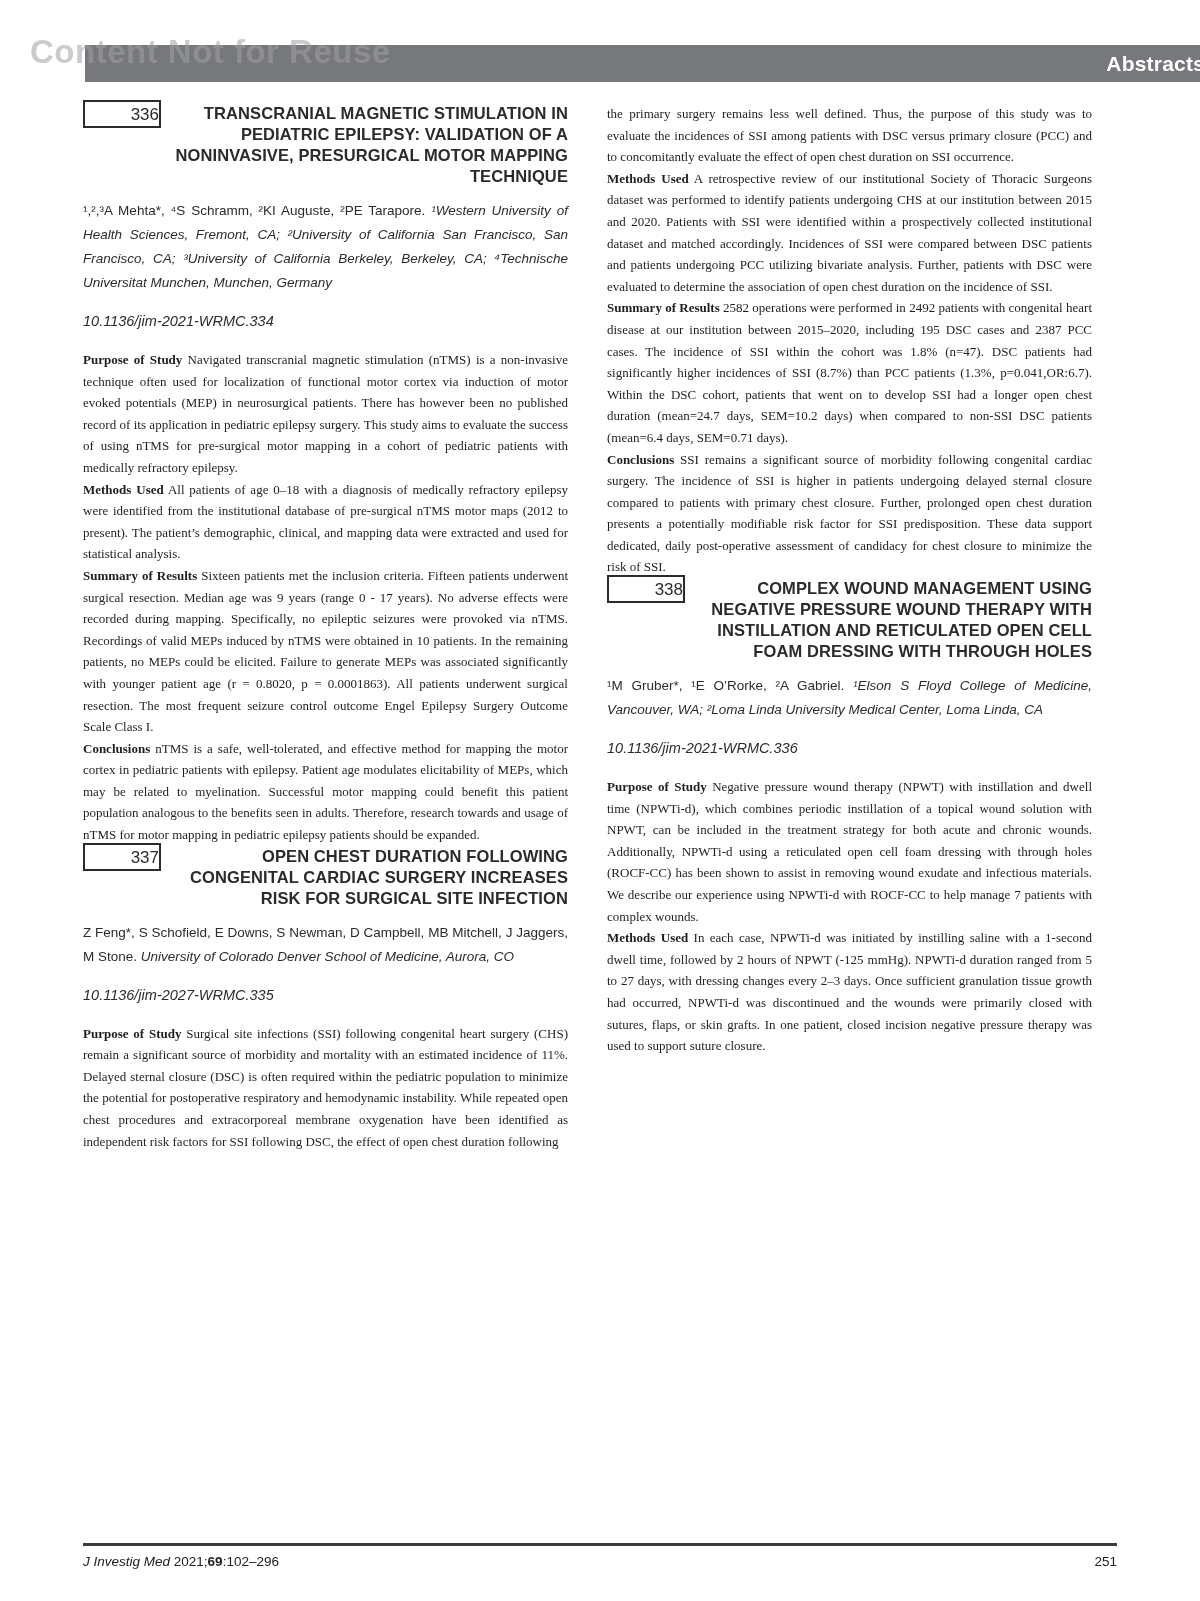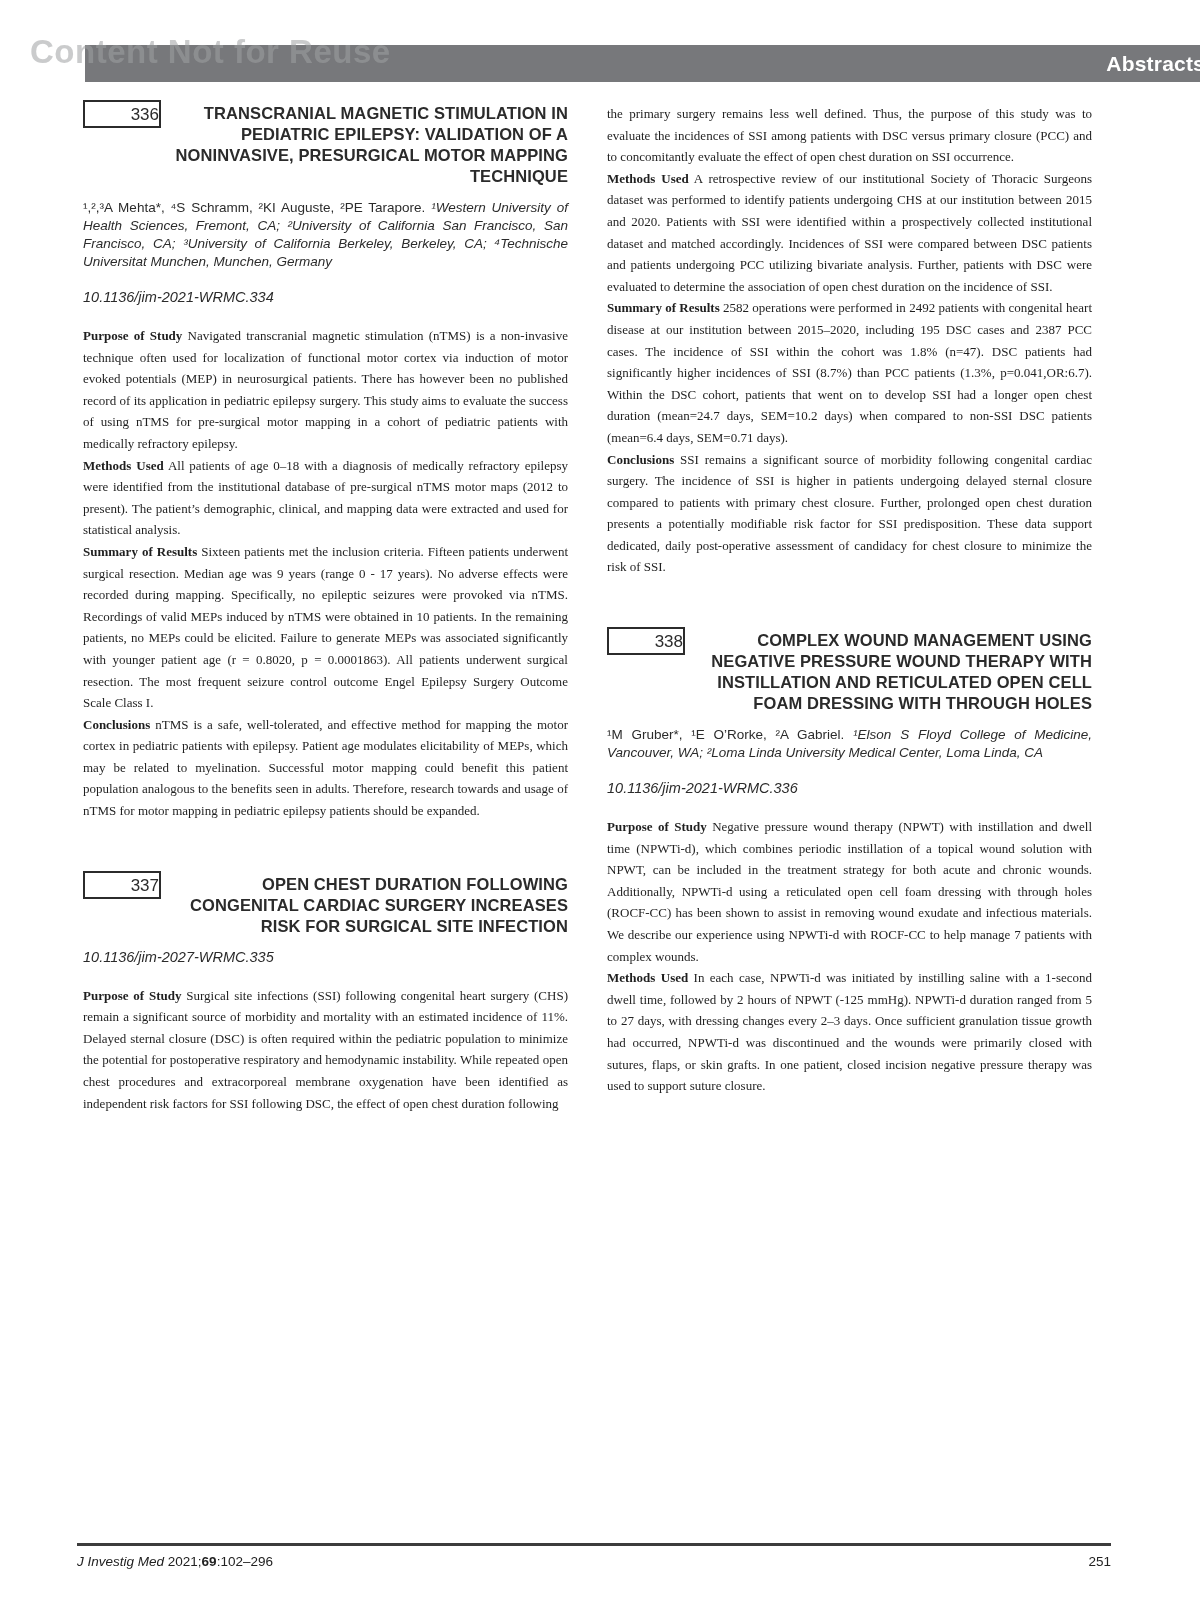--- a/index.html
+++ b/index.html
@@ -37,36 +37,36 @@
   .abs-num {
     flex:none; width:78px; height:28px; border:2px solid #2b2b2b;
     font-size:17px; color:#2b2b2b; padding:3px 0 0 8px; margin-top:-3px;
   }
   .abs-title {
     margin-left:8px; font-size:16.5px; font-weight:bold; line-height:21px;
     color:#2b2b2b; letter-spacing:0.1px;
   }
   .authors {
     font-family:"Liberation Sans", sans-serif; font-size:13.5px;
-    line-height:18px; text-align:justify; color:#2b2b2b; margin-bottom:18px;
+    line-height:24px; text-align:justify; color:#2b2b2b; margin-bottom:18px;
   }
   .authors .affil { font-style:italic; }
   .doi {
     font-family:"Liberation Sans", sans-serif; font-size:14.5px;
     color:#2b2b2b; margin-bottom:20px;font-style:italic;
   }
   .body-par {
     font-size:13px; line-height:21.6px; text-align:justify;
     hyphens:auto; -webkit-hyphens:auto; color:#1f1f1f;
   }
   .body-par b { font-weight:bold; }
-  .abstract-later { margin-top:52px; }
+  .abstract-later { }
   
   .footer {
-    position:absolute; left:77px; top:1543px; width:1034px;
+    position:absolute; left:83px; top:1543px; width:1034px;
     border-top:3px solid #3c3c3c; padding-top:8px;
     display:flex; justify-content:space-between;
     font-family:"Liberation Sans", sans-serif; font-size:13.5px; color:#222222;
   }
   .footer .journal { font-style:italic; }
   .footer .vol { font-weight:bold; }
 </style>
 </head>
 <body>
 
@@ -93,20 +93,21 @@
         <p class="body-par"><b>Methods Used</b> <span>All patients of age 0–18 with a diagnosis of medically refractory epilepsy were identified from the institutional database of pre-surgical nTMS motor maps (2012 to present). The patient’s demographic, clinical, and mapping data were extracted and used for statistical analysis.</span></p>
         <p class="body-par"><b>Summary of Results</b> <span>Sixteen patients met the inclusion criteria. Fifteen patients underwent surgical resection. Median age was 9 years (range 0 - 17 years). No adverse effects were recorded during mapping. Specifically, no epileptic seizures were provoked via nTMS. Recordings of valid MEPs induced by nTMS were obtained in 10 patients. In the remaining patients, no MEPs could be elicited. Failure to generate MEPs was associated significantly with younger patient age (r = 0.8020, p = 0.0001863). All patients underwent surgical resection. The most frequent seizure control outcome Engel Epilepsy Surgery Outcome Scale Class I.</span></p>
         <p class="body-par"><b>Conclusions</b> <span>nTMS is a safe, well-tolerated, and effective method for mapping the motor cortex in pediatric patients with epilepsy. Patient age modulates elicitability of MEPs, which may be related to myelination. Successful motor mapping could benefit this patient population analogous to the benefits seen in adults. Therefore, research towards and usage of nTMS for motor mapping in pediatric epilepsy patients should be expanded.</span></p>
       </section>
 
       <section class="abstract-later">
         <div class="abs-head">
           <div class="abs-num">337</div>
           <h2 class="abs-title">OPEN CHEST DURATION FOLLOWING CONGENITAL CARDIAC SURGERY INCREASES RISK FOR SURGICAL SITE INFECTION</h2>
         </div>
+        <p class="authors"><span>Z Feng*, S Schofield, E Downs, S Newman, D Campbell, MB Mitchell, J Jaggers, M Stone.</span> <span class="affil">University of Colorado Denver School of Medicine, Aurora, CO</span></p>
         <p class="doi">10.1136/jim-2027-WRMC.335</p>
         <p class="body-par"><b>Purpose of Study</b> <span>Surgical site infections (SSI) following congenital heart surgery (CHS) remain a significant source of morbidity and mortality with an estimated incidence of 11%. Delayed sternal closure (DSC) is often required within the pediatric population to minimize the potential for postoperative respiratory and hemodynamic instability. While repeated open chest procedures and extracorporeal membrane oxygenation have been identified as independent risk factors for SSI following DSC, the effect of open chest duration following</span></p>
       </section>
 
     </div>
 
     <div class="col">
 
       <section>
         <p class="body-par">the primary surgery remains less well defined. Thus, the purpose of this study was to evaluate the incidences of SSI among patients with DSC versus primary closure (PCC) and to concomitantly evaluate the effect of open chest duration on SSI occurrence.</p>

